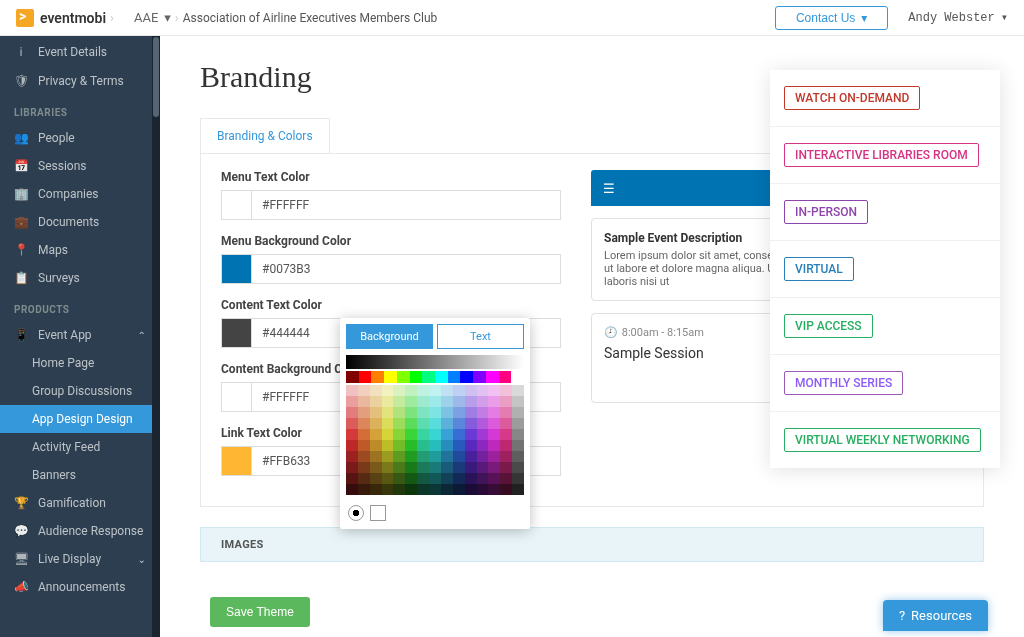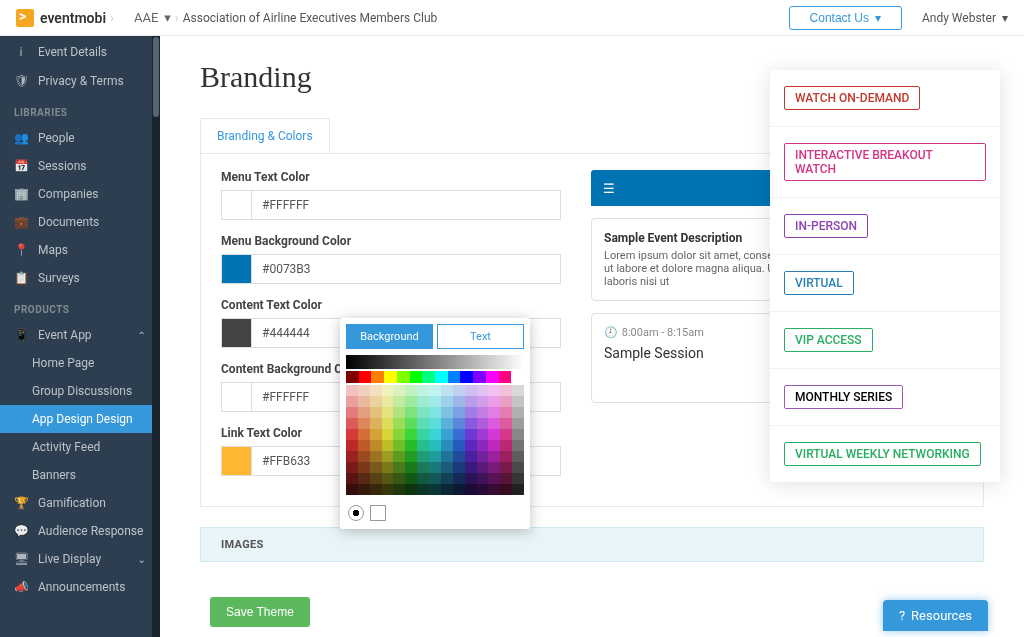--- a/index.html
+++ b/index.html
@@ -6,21 +6,21 @@
 body { font-family: -apple-system, BlinkMacSystemFont, "Segoe UI", Roboto, sans-serif; font-size: 13px; color: #333; background: #fff; width: 1024px; height: 637px; overflow: hidden; position: relative; }
 .topbar { height: 36px; border-bottom: 1px solid #e8e8e8; display: flex; align-items: center; padding: 0 16px; }
 .logo { display: flex; align-items: center; font-weight: 600; color: #333; font-size: 14px; }
 .logo-mark { width: 18px; height: 18px; background: #f5a623; margin-right: 6px; border-radius: 2px; position: relative; }
 .logo-mark::after { content: ">"; color: #fff; position: absolute; left: 3px; top: -1px; font-weight: bold; font-size: 14px; }
 .crumb { margin-left: 16px; color: #666; display: flex; align-items: center; gap: 6px; cursor: pointer; }
 .crumb-sep { color: #ccc; margin: 0 4px; }
 .event-name { color: #555; font-size: 12px; }
 .spacer { flex: 1; }
 .contact-btn { border: 1px solid #3498db; color: #3498db; background: #fff; padding: 4px 20px; border-radius: 3px; font-size: 12px; display: flex; align-items: center; gap: 6px; cursor: pointer; }
-.user-menu { margin-left: 20px; color: #555; font-size: 12px; display: flex; align-items: center; gap: 6px; cursor: pointer; }
+.user-menu { margin-left: 20px; color: #555; font-size: 12px; display: flex; align-items: center; gap: 6px; cursor: pointer; font-family: Liberation Mono, monospace; }
 
 .layout { display: flex; height: calc(100% - 36px); }
 .sidebar { width: 160px; background: #2c3e50; color: #bdc3c7; overflow-y: auto; flex-shrink: 0; font-size: 12px; }
 .sidebar-scroll { width: 8px; background: #1a252f; position: absolute; left: 152px; top: 36px; bottom: 0; }
 .sidebar-thumb { background: #566573; width: 6px; height: 80px; margin: 1px; border-radius: 3px; }
 .nav-item { display: flex; align-items: center; padding: 7px 14px; cursor: pointer; gap: 10px; }
 .nav-item.active { background: #3498db; color: #fff; }
 .nav-icon { width: 14px; text-align: center; font-size: 12px; opacity: 0.9; }
 .nav-section { padding: 12px 14px 6px; font-size: 10px; font-weight: 700; letter-spacing: 0.5px; color: #7f8c8d; }
 .nav-sub { padding-left: 32px; }
@@ -425,25 +425,25 @@
       <div class="cp-cell" style="background: rgb(33, 33, 33);"></div>
     </div>
   <div class="cp-foot">
     <span class="cp-pal"></span>
     <span class="cp-selected"></span>
   </div>
 </div>
 
 <div class="tag-panel" id="tag-panel">
     <div class="tag-row"><span class="tag" style="color: rgb(192, 57, 43); border-color: rgb(192, 57, 43);">WATCH ON-DEMAND</span></div>
-    <div class="tag-row"><span class="tag" style="color: rgb(214, 51, 132); border-color: rgb(214, 51, 132);">INTERACTIVE BREAKOUT WATCH</span></div>
+    <div class="tag-row"><span class="tag" style="color: rgb(214, 51, 132); border-color: rgb(214, 51, 132);">INTERACTIVE LIBRARIES ROOM</span></div>
     <div class="tag-row"><span class="tag" style="color: rgb(142, 68, 173); border-color: rgb(142, 68, 173);">IN-PERSON</span></div>
     <div class="tag-row"><span class="tag" style="color: rgb(41, 128, 185); border-color: rgb(41, 128, 185);">VIRTUAL</span></div>
     <div class="tag-row"><span class="tag" style="color: rgb(39, 174, 96); border-color: rgb(39, 174, 96);">VIP ACCESS</span></div>
-    <div class="tag-row"><span class="tag" style="color: #000000; border-color: rgb(155, 89, 182);">MONTHLY SERIES</span></div>
+    <div class="tag-row"><span class="tag" style="color: #8b5cf6; border-color: rgb(155, 89, 182);">MONTHLY SERIES</span></div>
     <div class="tag-row"><span class="tag" style="color: rgb(39, 174, 96); border-color: rgb(39, 174, 96);">VIRTUAL WEEKLY NETWORKING</span></div>
   </div>
 
 <button class="save-btn">Save Theme</button>
 <div class="resources-btn">
     <span>?</span>
     <span>Resources</span>
   </div>
 
 </body></html>

